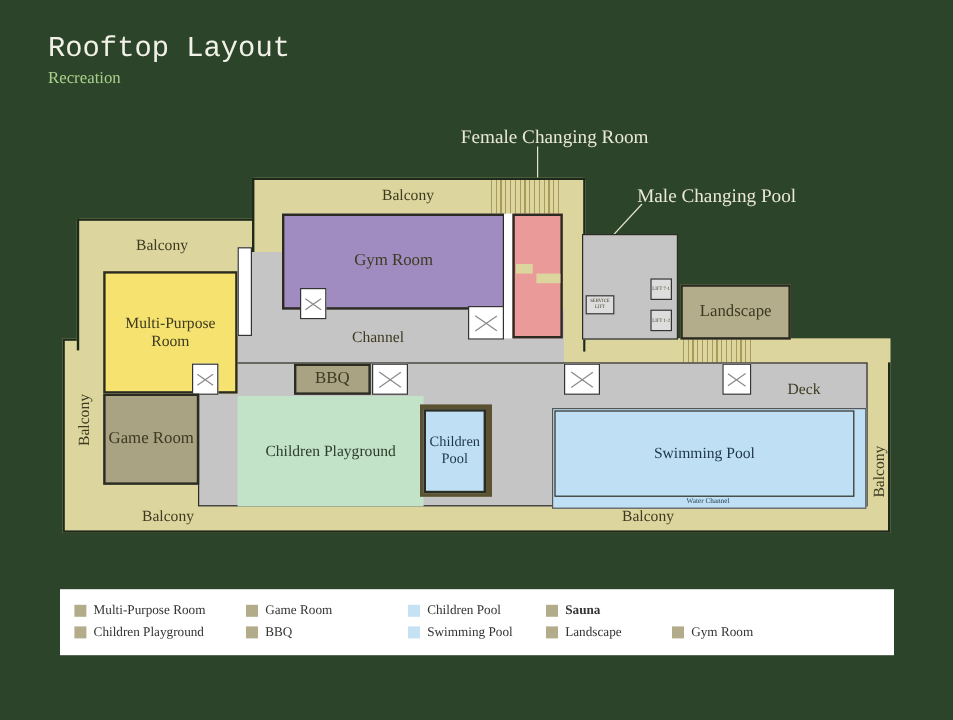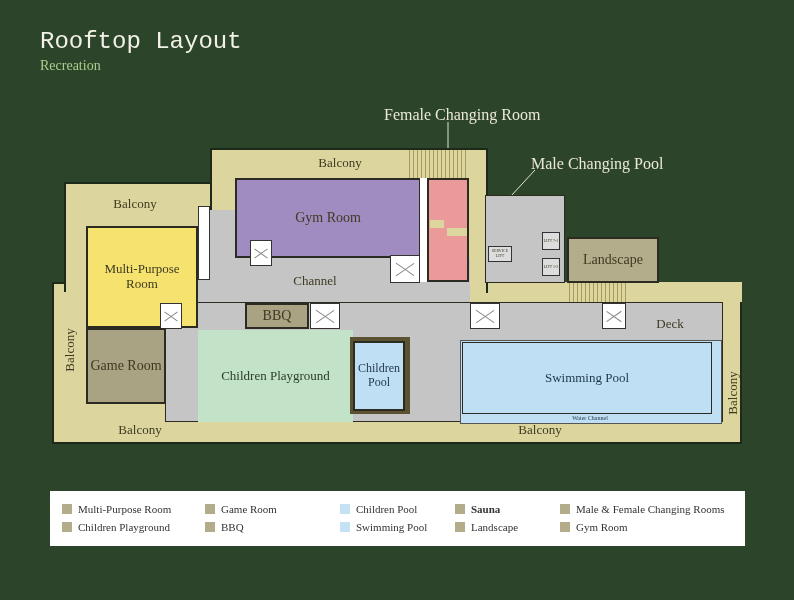--- a/index.html
+++ b/index.html
@@ -122,21 +122,17 @@
       <span>Swimming Pool</span>
     </div>
   <div class="leg-item" style="left:405px;top:12px;font-weight:bold;">
       <span class="sw" style="background:#b3ac8b;"></span>
       <span>Sauna</span>
     </div>
   <div class="leg-item" style="left:405px;top:30px;">
       <span class="sw" style="background:#b3ac8b;"></span>
       <span>Landscape</span>
     </div>
-  <div class="leg-item" style="left:510px;top:12px;">
-      <span class="sw" style="background:#b3ac8b;"></span>
-      <span>Male &amp; Female Changing Rooms</span>
-    </div>
   <div class="leg-item" style="left:510px;top:30px;">
       <span class="sw" style="background:#b3ac8b;"></span>
       <span>Gym Room</span>
     </div>
 </div>
 
 </body></html>

